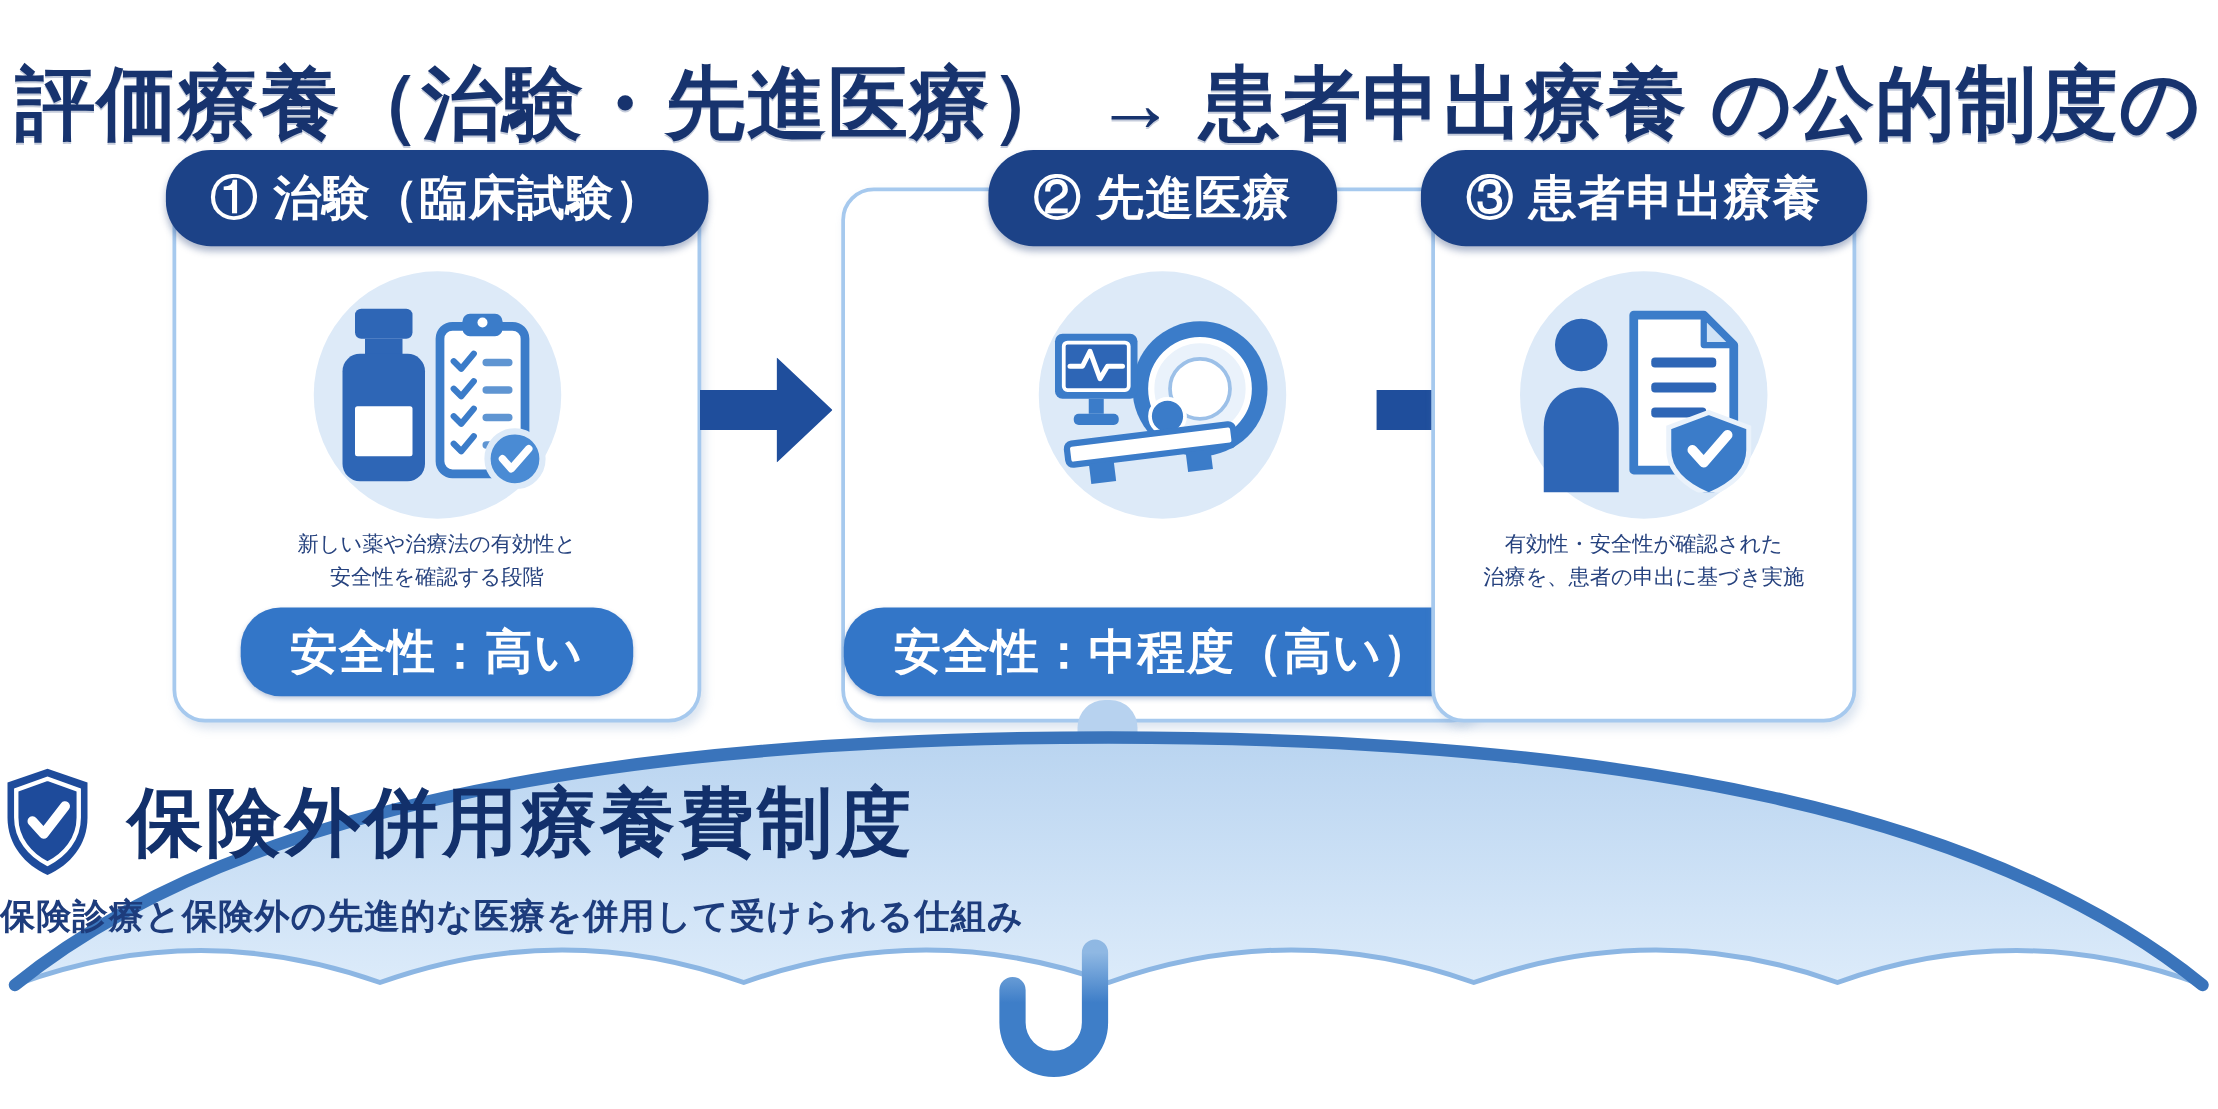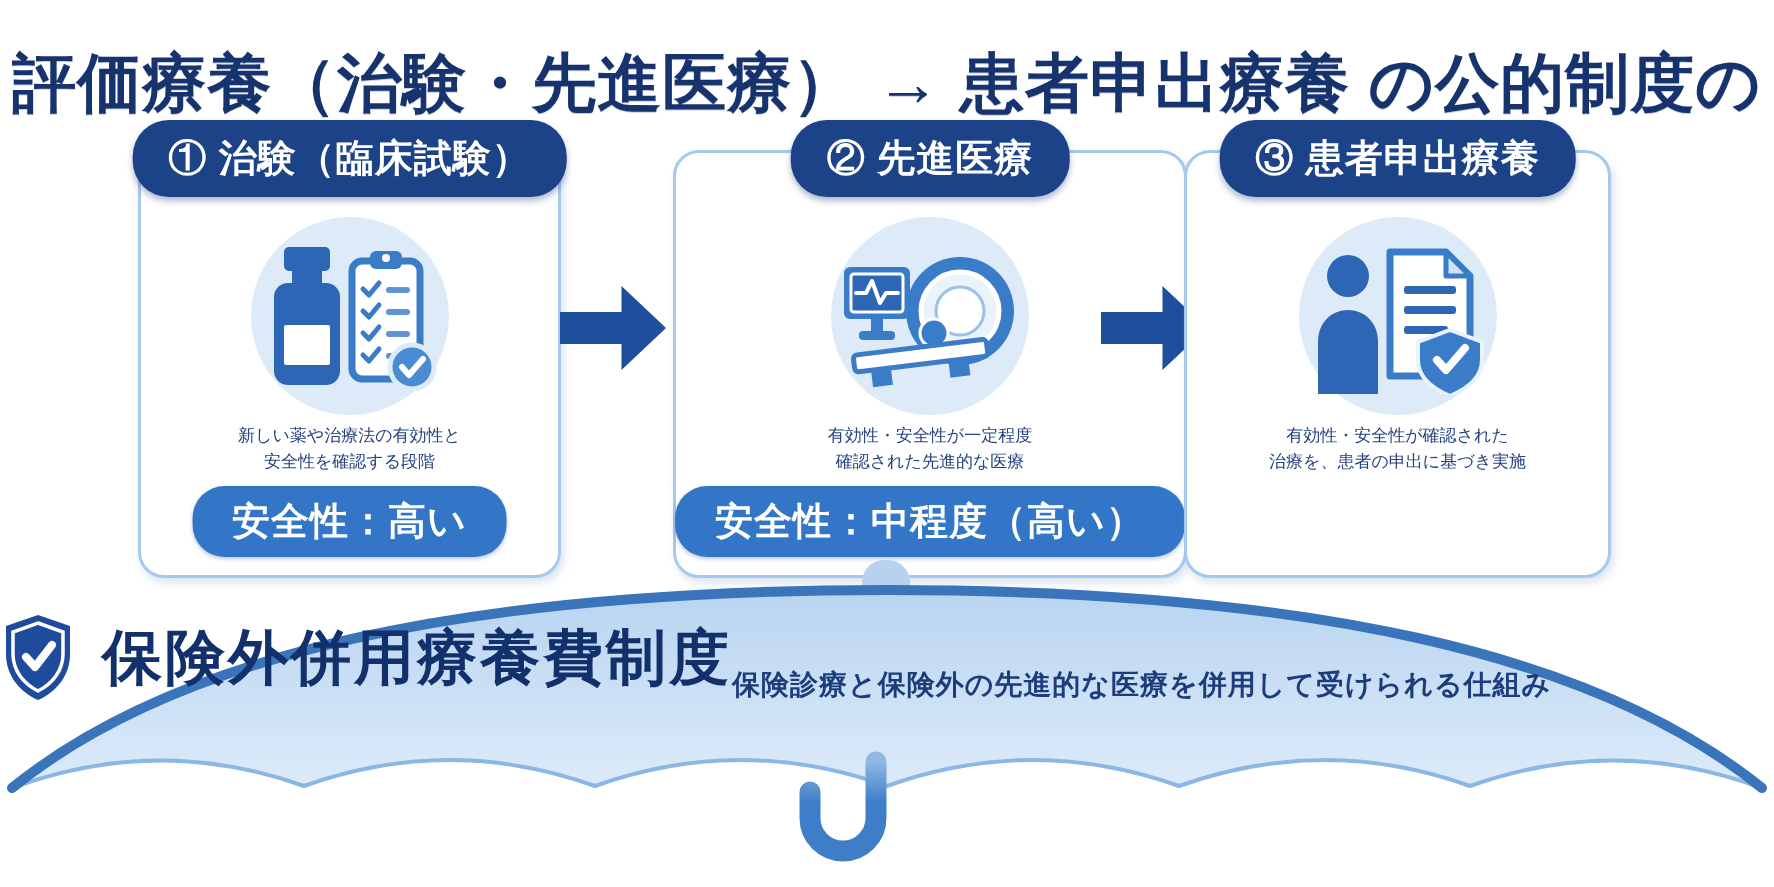--- a/index.html
+++ b/index.html
@@ -15,21 +15,21 @@
     margin-top:16px;
   }
   
   .card{
     position:absolute;top:150px;height:428px;background:#ffffff;
     border:3px solid #a6c9ee;border-radius:26px;z-index:2;
     box-shadow:3px 5px 8px rgba(130,160,200,.28);
   }
   .card1{left:138px;width:423px;}
   .card2{left:673px;width:514px;}
-  .card3{left:1184px;width:427px;}
+  .card3{left:1145px;width:340px;}
   .card-header{
     position:absolute;top:-33px;left:50%;transform:translateX(-50%);
     background:#1c4287;color:#ffffff;font-weight:bold;font-size:38px;
     padding:13px 36px;border-radius:36px;white-space:nowrap;
     box-shadow:0 4px 6px rgba(20,50,110,.35);letter-spacing:1px;
   }
   .icon-circle{
     position:absolute;top:64px;left:50%;transform:translateX(-50%);
     width:198px;height:198px;border-radius:50%;background:#ddeaf8;
     display:flex;align-items:center;justify-content:center;
@@ -48,28 +48,28 @@
   .flow-arrow{
     position:absolute;top:286px;width:106px;height:84px;background:#1f4e9c;z-index:2;
     clip-path:polygon(0 31%, 58% 31%, 58% 0, 100% 50%, 58% 100%, 58% 69%, 0 69%);
   }
   .arrow1{left:560px;}
   .arrow2{left:1101px;}
   
   .umbrella-svg{position:absolute;left:0;top:0;z-index:3;}
   .umbrella-content{
     position:absolute;top:612px;left:0;width:100%;z-index:4;
-    display:flex;flex-direction:row;align-items:flex-end;
+    display:flex;flex-direction:column;align-items:flex-start;
   }
   .umbrella-title-row{display:flex;align-items:center;gap:26px;}
   .umbrella-title{
     font-size:60px;font-weight:bold;color:#12306b;letter-spacing:3px;
   }
   .umbrella-subtitle{
-    margin-top:24px;font-size:28px;color:#1d3c7c;font-weight:bold;letter-spacing:1px;
+    margin-top:10px;font-size:28px;color:#1d3c7c;font-weight:bold;letter-spacing:1px;
   }
 </style>
 </head>
 <body>
 
 <div class="stage">
 
   <div class="main-title">評価療養（治験・先進医療） → 患者申出療養 の公的制度の流れ</div>
 
   <div class="card card1">
@@ -115,22 +115,20 @@
           <rect x="28" y="124" width="20" height="16" fill="#3b7cc9"></rect>
           <rect x="106" y="124" width="20" height="16" fill="#3b7cc9"></rect>
         </g>
         <rect x="2" y="26" width="66" height="52" rx="6" fill="#3b7cc9"></rect>
         <rect x="9" y="33" width="52" height="38" rx="3" fill="#2e66b6" stroke="#ffffff" stroke-width="3"></rect>
         <polyline points="14,52 24,52 30,40 38,62 44,52 56,52" stroke="#ffffff" stroke-width="4" fill="none" stroke-linecap="round" stroke-linejoin="round"></polyline>
         <rect x="29" y="78" width="12" height="12" fill="#3b7cc9"></rect>
         <rect x="17" y="90" width="36" height="9" rx="4" fill="#3b7cc9"></rect>
       </svg>
     </div>
-    <div class="card-desc">有効性・安全性が一定程度
-確認された先進的な医療</div>
     <div class="card-badge">安全性：中程度（高い）</div>
   </div>
 
   <div class="flow-arrow arrow2"></div>
 
   <div class="card card3">
     <div class="card-header">③ 患者申出療養</div>
     <div class="icon-circle">
       <svg width="176" height="156" viewBox="0 0 176 156">
         <circle cx="38" cy="38" r="21" fill="#2e66b6"></circle>

